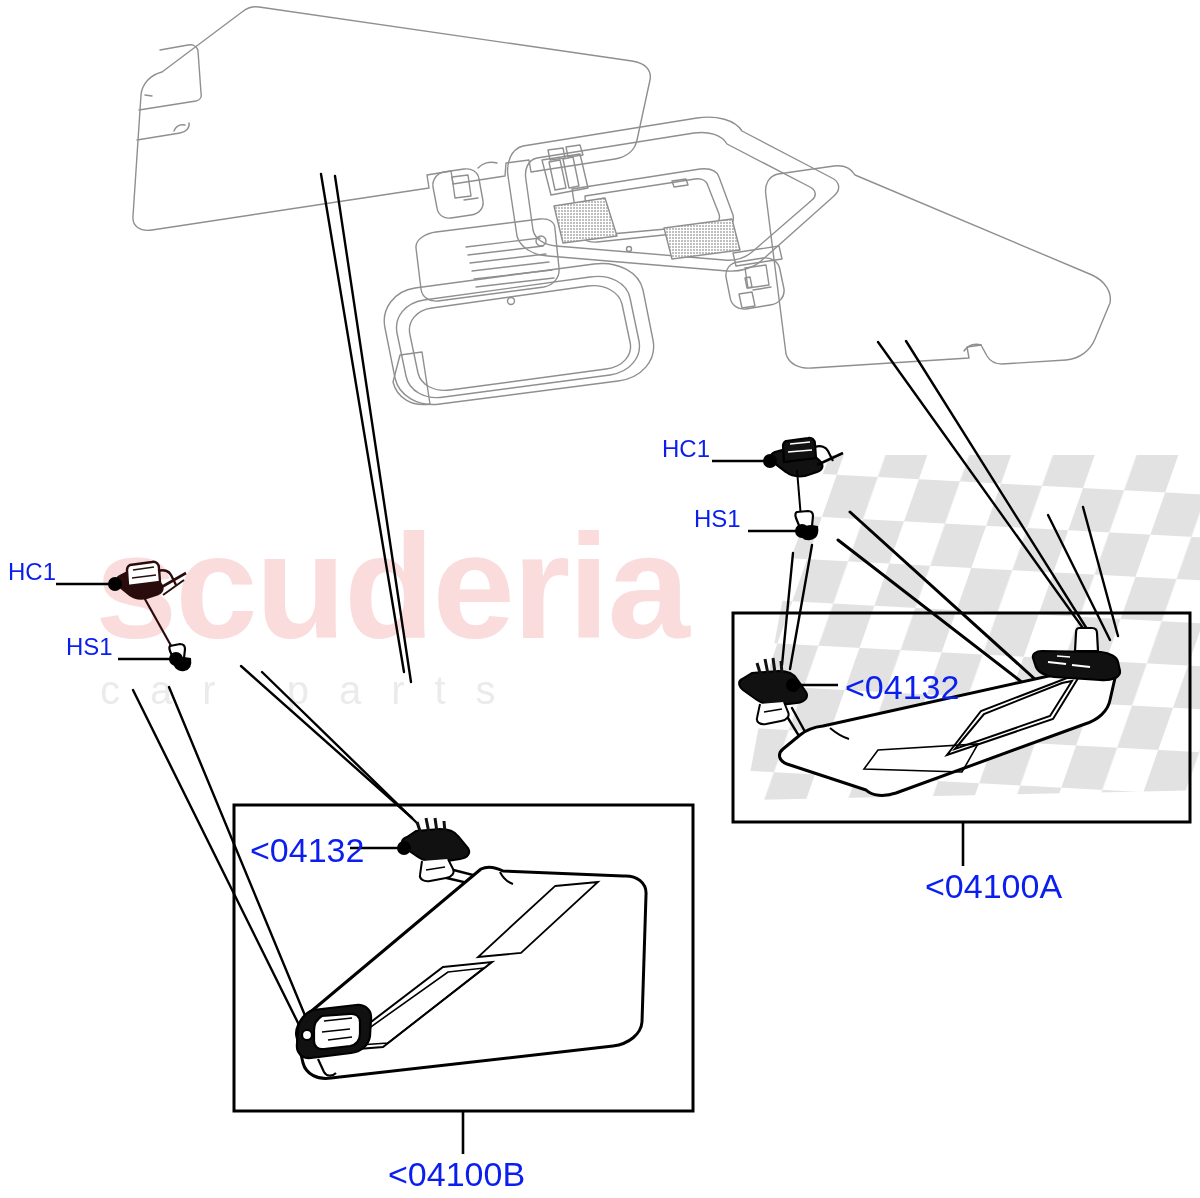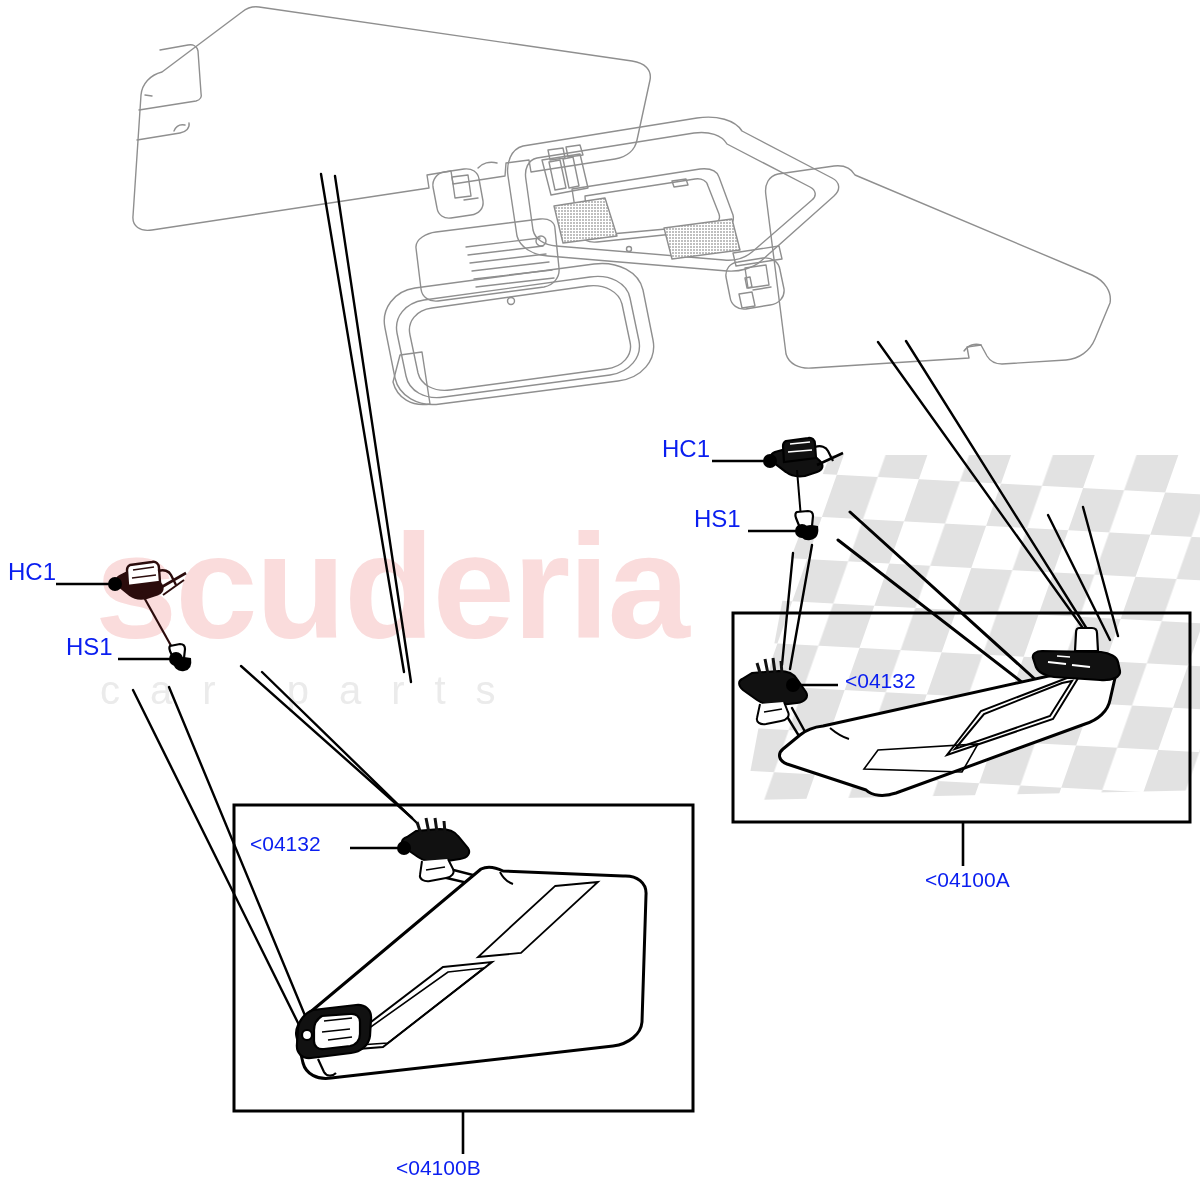--- a/index.html
+++ b/index.html
@@ -30,21 +30,21 @@
     position: absolute;
     color: #0a1ef0;
     font-family: "Liberation Sans", sans-serif;
     font-size: 24px;
     line-height: 1;
     white-space: nowrap;
     letter-spacing: 0px;
     user-select: none;
   }
   .callout-label.small {
-    font-size: 21px;
+    font-size: 34px;
   }
 </style>
 </head>
 <body>
 
 <div id="diagram-root">
 
   <svg id="diagram-svg" viewBox="0 0 1200 1198" xmlns="http://www.w3.org/2000/svg">
 
     <defs>
@@ -389,15 +389,15 @@
   <div class="callout-label" style="left:662px; top:437px;">HC1</div>
 
   <div class="callout-label" style="left:694px; top:507px;">HS1</div>
 
   <div class="callout-label small" style="left:845px; top:670px;">&lt;04132</div>
 
   <div class="callout-label small" style="left:250px; top:833px;">&lt;04132</div>
 
   <div class="callout-label small" style="left:925px; top:869px;">&lt;04100A</div>
 
-  <div class="callout-label small" style="left:396px; top:1157px;text-align:center;">&lt;04100B</div>
+  <div class="callout-label small" style="left:388px; top:1157px;text-align:center;">&lt;04100B</div>
 
 </div>
 
 </body></html>

